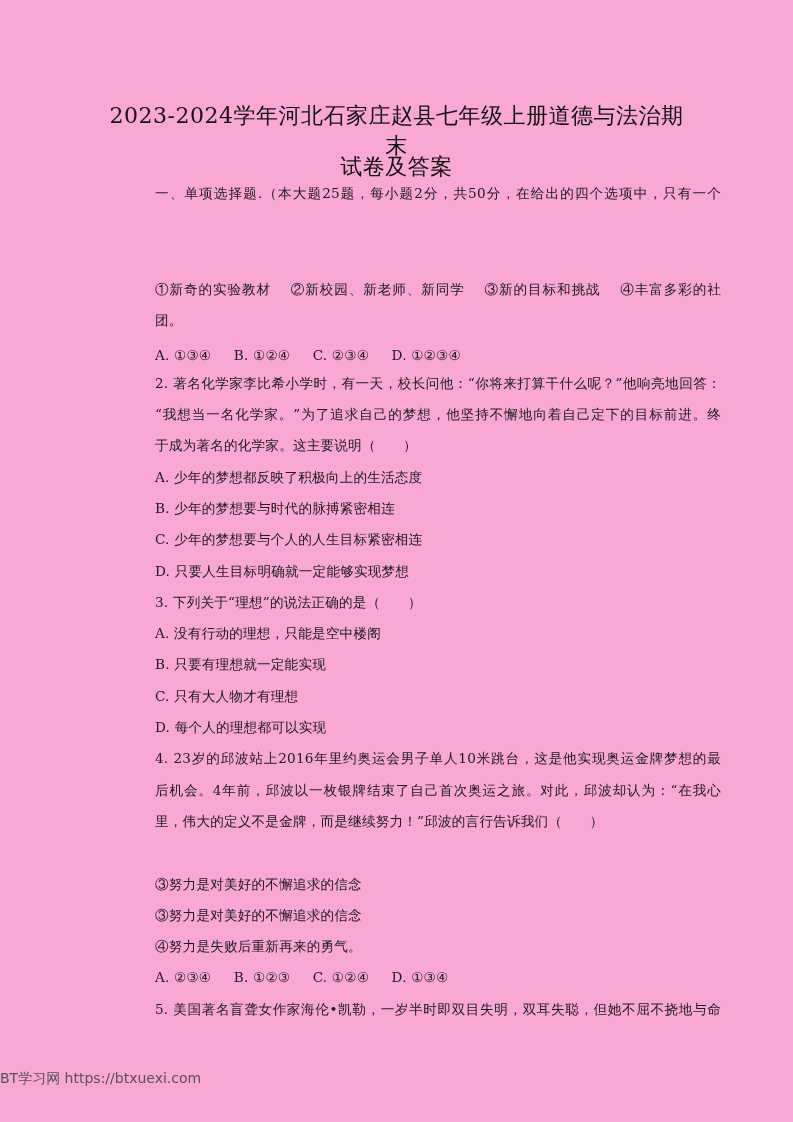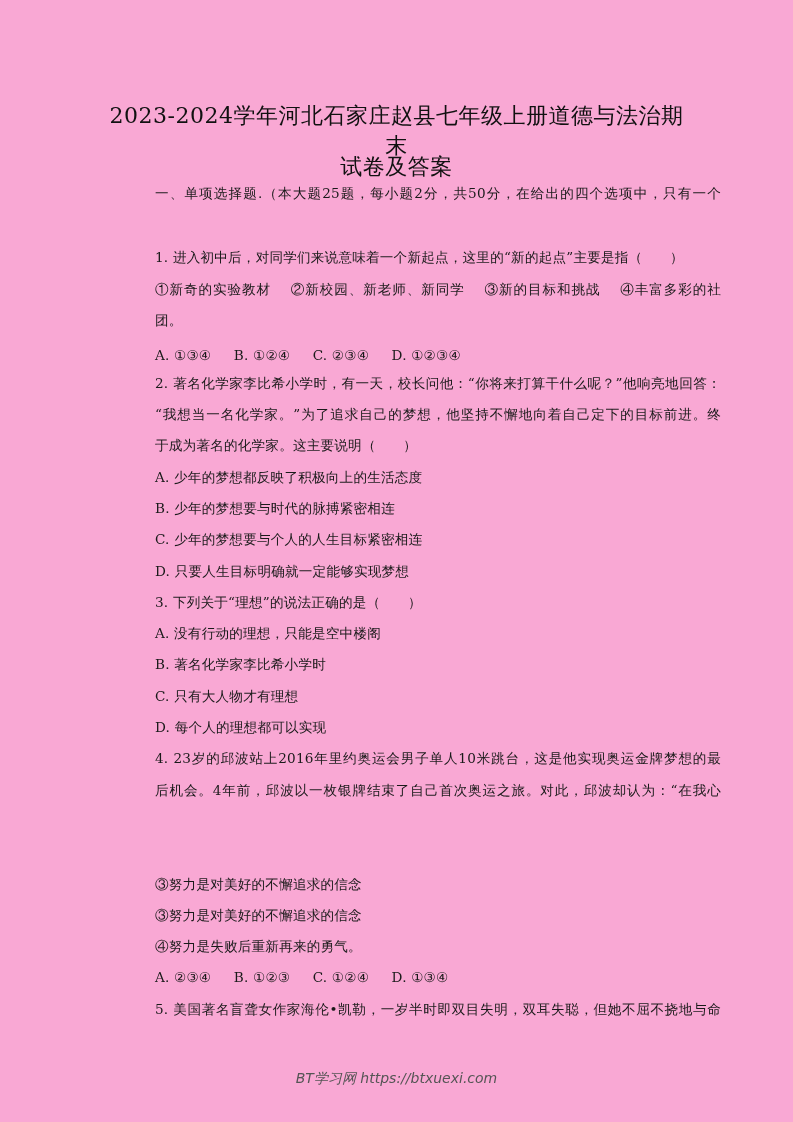--- a/index.html
+++ b/index.html
@@ -7,60 +7,60 @@
            font-family: "DejaVu Serif", "Liberation Serif", serif; color: #1a1a1a; }
     .page { position: absolute; left: 0; top: 0; width: 793px; height: 1122px; background: #f9a8d4; }
     .title { position: absolute; left: 100px; width: 593px; text-align: center;
              font-size: 22px; line-height: 30px; color: #111; letter-spacing: 0.5px; }
     .title.l1 { top: 101px; }
     .title.l2 { top: 152px; }
     .line { position: absolute; left: 117px; width: 566px; font-size: 13.6px;
             line-height: 20px; white-space: nowrap; color: #1a1a1a; letter-spacing: 0.2px; margin-left: 38px; }
     .justify { text-align: justify; text-align-last: justify; }
     .opts span { display: inline-block; margin-right: 18px; }
-    .footer { position: absolute; left: 0; width: 793px; top: 1070px; text-align: center;
+    .footer { position: absolute; left: 0; width: 793px; top: 1070px; text-align: left;
               font-family: "DejaVu Sans", "Liberation Sans", sans-serif; font-size: 14px;
-              color: #555; font-style: italic; }
+              color: #555; }
   </style>
 </head>
 <body>
 
 <div class="page">
 
   <div class="title l1">2023-2024学年河北石家庄赵县七年级上册道德与法治期末</div>
   <div class="title l2">试卷及答案</div>
 
   <div class="line justify" style="top:183px">一、单项选择题.（本大题25题，每小题2分，共50分，在给出的四个选项中，只有一个</div>
 
-  <div class="line" style="top:247px">1. 进入初中后，对同学们来说意味着一个新起点，这里的“新的起点”主要是指（　　）</div>
   <div class="line justify" style="top:279px">①新奇的实验教材　 ②新校园、新老师、新同学　 ③新的目标和挑战　 ④丰富多彩的社</div>
   <div class="line" style="top:310px">团。</div>
   <div class="line opts" style="top:345px">
     <span>A. ①③④</span>
     <span>B. ①②④</span>
     <span>C. ②③④</span>
     <span>D. ①②③④</span>
   </div>
 
   <div class="line justify" style="top:373px">2. 著名化学家李比希小学时，有一天，校长问他：“你将来打算干什么呢？”他响亮地回答：</div>
   <div class="line justify" style="top:404px">“我想当一名化学家。”为了追求自己的梦想，他坚持不懈地向着自己定下的目标前进。终</div>
   <div class="line" style="top:435px">于成为著名的化学家。这主要说明（　　）</div>
   <div class="line" style="top:467px">A. 少年的梦想都反映了积极向上的生活态度</div>
   <div class="line" style="top:498px">B. 少年的梦想要与时代的脉搏紧密相连</div>
   <div class="line" style="top:529px">C. 少年的梦想要与个人的人生目标紧密相连</div>
   <div class="line" style="top:561px">D. 只要人生目标明确就一定能够实现梦想</div>
 
   <div class="line" style="top:592px">3. 下列关于“理想”的说法正确的是（　　）</div>
   <div class="line" style="top:623px">A. 没有行动的理想，只能是空中楼阁</div>
-  <div class="line" style="top:654px">B. 著名化学家李比希小学时</div>
+  <div class="line" style="top:654px">B. 只要有理想就一定能实现</div>
   <div class="line" style="top:686px">C. 只有大人物才有理想</div>
   <div class="line" style="top:717px">D. 每个人的理想都可以实现</div>
 
   <div class="line justify" style="top:748px">4. 23岁的邱波站上2016年里约奥运会男子单人10米跳台，这是他实现奥运金牌梦想的最</div>
   <div class="line justify" style="top:780px">后机会。4年前，邱波以一枚银牌结束了自己首次奥运之旅。对此，邱波却认为：“在我心</div>
+  <div class="line" style="top:811px">里，伟大的定义不是金牌，而是继续努力！”邱波的言行告诉我们（　　）</div>
   <div class="line" style="top:874px">③努力是对美好的不懈追求的信念</div>
   <div class="line" style="top:905px">③努力是对美好的不懈追求的信念</div>
   <div class="line opts" style="top:967px">
     <span>A. ②③④</span>
     <span>B. ①②③</span>
     <span>C. ①②④</span>
     <span>D. ①③④</span>
   </div>
   <div class="line" style="top:936px">④努力是失败后重新再来的勇气。</div>
 

